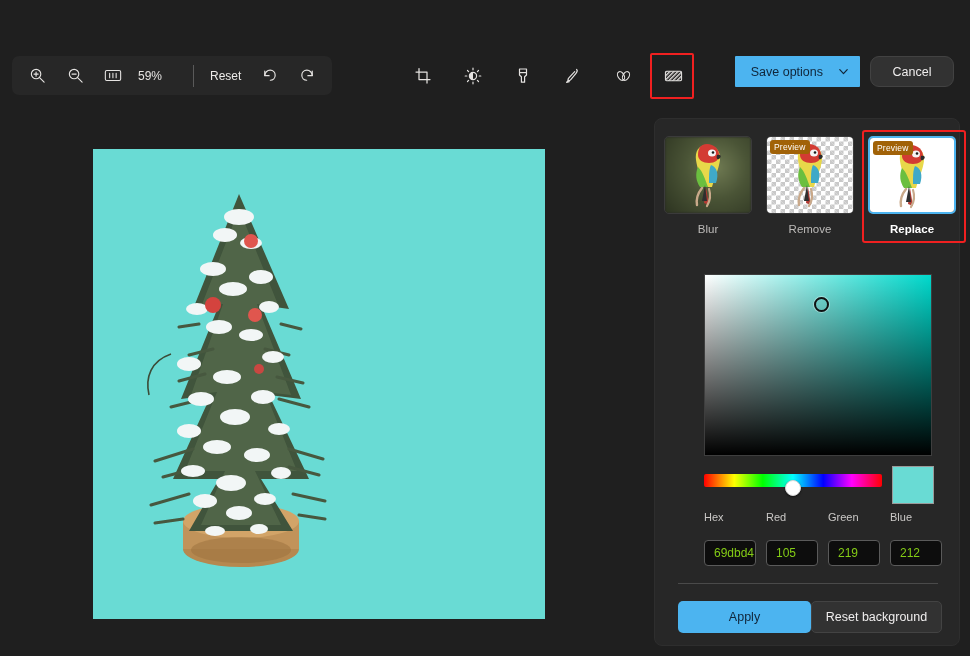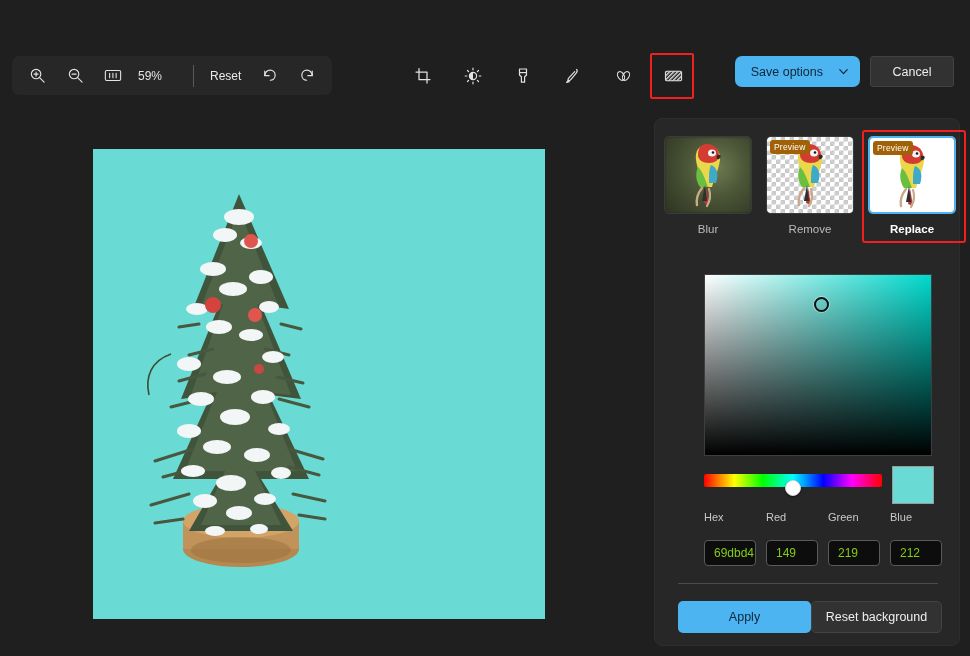--- a/index.html
+++ b/index.html
@@ -67,27 +67,27 @@
     cursor: pointer; color: #e4e2e0; position: relative;
   }
   .ctool.active-ann::after {
     content: ""; position: absolute; left: -6px; top: -7px;
     width: 40px; height: 42px; border: 2.5px solid #f02020; border-radius: 2px;
     pointer-events: none;
   }
 
   .right-actions { position: absolute; right: 16px; top: 20px; display: flex; align-items: center; gap: 10px; }
   .btn-save {
-    height: 31px; background: #4cb4f0; color: #10263a; border-radius: 7px;
+    height: 31px; background: #4cb4f0; color: #10263a; border-radius: 1px;
     display: flex; align-items: center; padding: 0 10px 0 16px; gap: 14px;
     font-size: 12.5px; cursor: pointer; border: none;
   }
   .btn-cancel {
     height: 31px; min-width: 84px; background: #323232; color: #efeded;
-    border: 1px solid #424242; border-radius: 3px;
+    border: 1px solid #424242; border-radius: 9px;
     display: flex; align-items: center; justify-content: center;
     font-size: 12.5px; cursor: pointer;
   }
 
   
   .canvas-area {
     position: absolute; left: 0; top: 114px; width: 640px; height: 542px;
   }
   .photo {
     position: absolute; left: 93px; top: 35px; width: 452px; height: 470px;
@@ -454,21 +454,21 @@
         <div class="swatch" style="background: rgb(105, 219, 212);"></div>
       </div>
 
       <div class="fields">
         <div class="field-col">
           <div class="field-lbl">Hex</div>
           <div class="field-box w-hex">69dbd4</div>
         </div>
         <div class="field-col">
           <div class="field-lbl">Red</div>
-          <div class="field-box w-num">149</div>
+          <div class="field-box w-num">105</div>
         </div>
         <div class="field-col">
           <div class="field-lbl">Green</div>
           <div class="field-box w-num">219</div>
         </div>
         <div class="field-col">
           <div class="field-lbl">Blue</div>
           <div class="field-box w-num">212</div>
         </div>
       </div>

